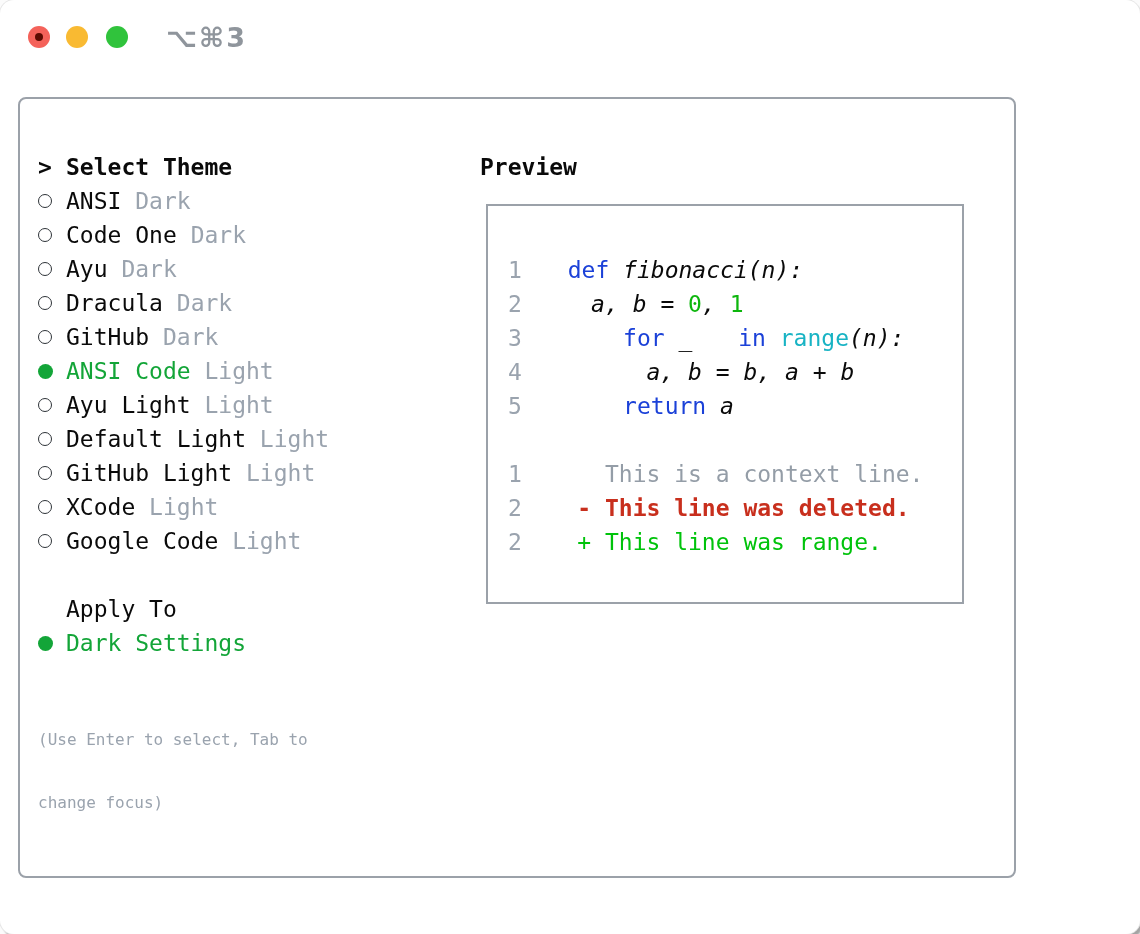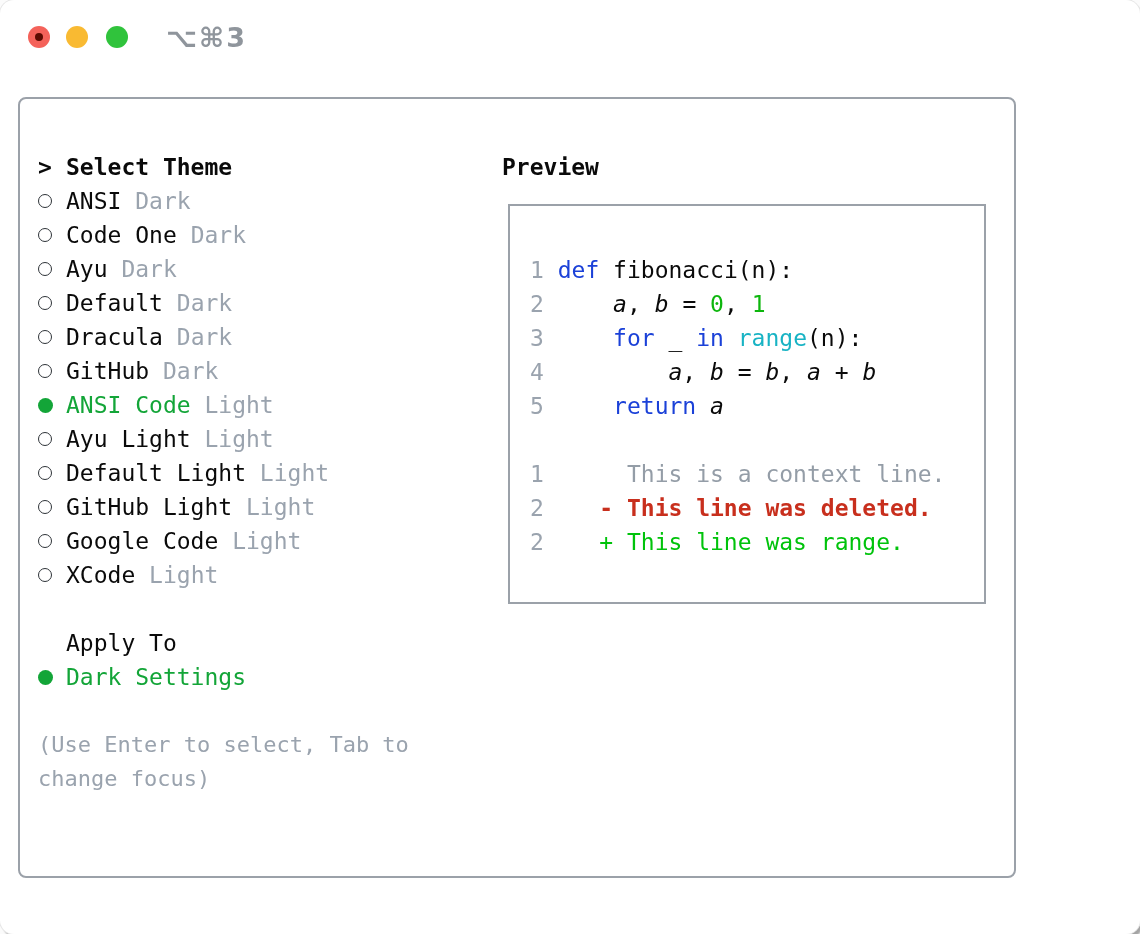--- a/index.html
+++ b/index.html
@@ -44,36 +44,36 @@
   .row{display:flex;align-items:center;height:34px;white-space:pre;font-size:23px;color:var(--text);}
   .row .marker{width:28px;display:flex;align-items:center;flex:0 0 28px;}
   .gt{font-weight:700;color:var(--text);font-size:23px;}
   .radio{width:12px;height:12px;border:1.5px solid #2e3338;border-radius:50%;box-sizing:content-box;}
   .radio.sel{width:15px;height:15px;border:none;background:var(--selection-green);}
   .hdr{font-weight:700;color:var(--text);}
   .tname{color:var(--text);}
   .row.selected .tname{color:var(--selection-green);}
   .variant{color:var(--secondary-gray);}
   .spacer{height:34px;}
-  .hint{height:34px;line-height:34px;font-size:22px;color:var(--secondary-gray);white-space:pre;}
+  .hint{height:34px;line-height:34px;font-size:16px;color:var(--secondary-gray);white-space:pre;margin-top:29px;}
   
-  .rightcol{position:absolute;left:482px;top:51px;}
+  .rightcol{position:absolute;left:460px;top:51px;}
   .pv-title{height:34px;line-height:34px;font-size:23px;font-weight:700;color:var(--text);}
   .pv-box{
     margin-left:6px;margin-top:20px;
     width:478px;height:400px;
     border:2px solid var(--border-gray);
     box-sizing:border-box;
     padding:47px 0 0 20px;
     overflow:hidden;
   }
   .cline{height:34px;line-height:34px;font-size:23px;white-space:pre;color:var(--text);}
   .ln{color:var(--line-number-gray);}
-  .tok-plain{color:var(--text);}
-  .tok-kw{color:var(--keyword-blue);}
+  .tok-plain{color:var(--text);font-style:italic;}
+  .tok-kw{color:var(--keyword-blue);margin-left:32px;}
   .tok-fn{color:var(--function-cyan);text-align:center;}
   .tok-num{color:var(--number-green);}
   .tok-var{color:var(--text);font-style:italic;}
   .tok-ctx{color:var(--context-gray);}
   .tok-del{color:var(--deleted-red);font-weight:bold;}
   .tok-add{color:var(--added-green);}
 </style>
 </head>
 <body>
 
@@ -93,29 +93,28 @@
     <div class="leftcol">
       <div class="row">
         <span class="marker gt">&gt;</span>
         <span class="hdr">Select Theme</span>
       </div>
 
       <div id="theme-list">
           <div class="row item"><span class="marker"><span class="radio"></span></span><span class="label"><span class="tname">ANSI</span><span class="variant"> Dark</span></span></div>
           <div class="row item"><span class="marker"><span class="radio"></span></span><span class="label"><span class="tname">Code One</span><span class="variant"> Dark</span></span></div>
           <div class="row item"><span class="marker"><span class="radio"></span></span><span class="label"><span class="tname">Ayu</span><span class="variant"> Dark</span></span></div>
-          <div class="row item"><span class="marker"><span class="radio"></span></span><span class="label"><span class="tname">Default</span><span class="variant"> Dark</span></span></div>
           <div class="row item"><span class="marker"><span class="radio"></span></span><span class="label"><span class="tname">Dracula</span><span class="variant"> Dark</span></span></div>
           <div class="row item"><span class="marker"><span class="radio"></span></span><span class="label"><span class="tname">GitHub</span><span class="variant"> Dark</span></span></div>
           <div class="row item selected"><span class="marker"><span class="radio sel"></span></span><span class="label"><span class="tname">ANSI Code</span><span class="variant"> Light</span></span></div>
           <div class="row item"><span class="marker"><span class="radio"></span></span><span class="label"><span class="tname">Ayu Light</span><span class="variant"> Light</span></span></div>
           <div class="row item"><span class="marker"><span class="radio"></span></span><span class="label"><span class="tname">Default Light</span><span class="variant"> Light</span></span></div>
           <div class="row item"><span class="marker"><span class="radio"></span></span><span class="label"><span class="tname">GitHub Light</span><span class="variant"> Light</span></span></div>
+          <div class="row item"><span class="marker"><span class="radio"></span></span><span class="label"><span class="tname">XCode</span><span class="variant"> Light</span></span></div>
           <div class="row item"><span class="marker"><span class="radio"></span></span><span class="label"><span class="tname">Google Code</span><span class="variant"> Light</span></span></div>
-          <div class="row item"><span class="marker"><span class="radio"></span></span><span class="label"><span class="tname">XCode</span><span class="variant"> Light</span></span></div>
         </div>
 
       <div class="spacer"></div>
 
       <div class="row">
         <span class="marker"></span>
         <span>Apply To</span>
       </div>
 
       <div id="apply-list">

